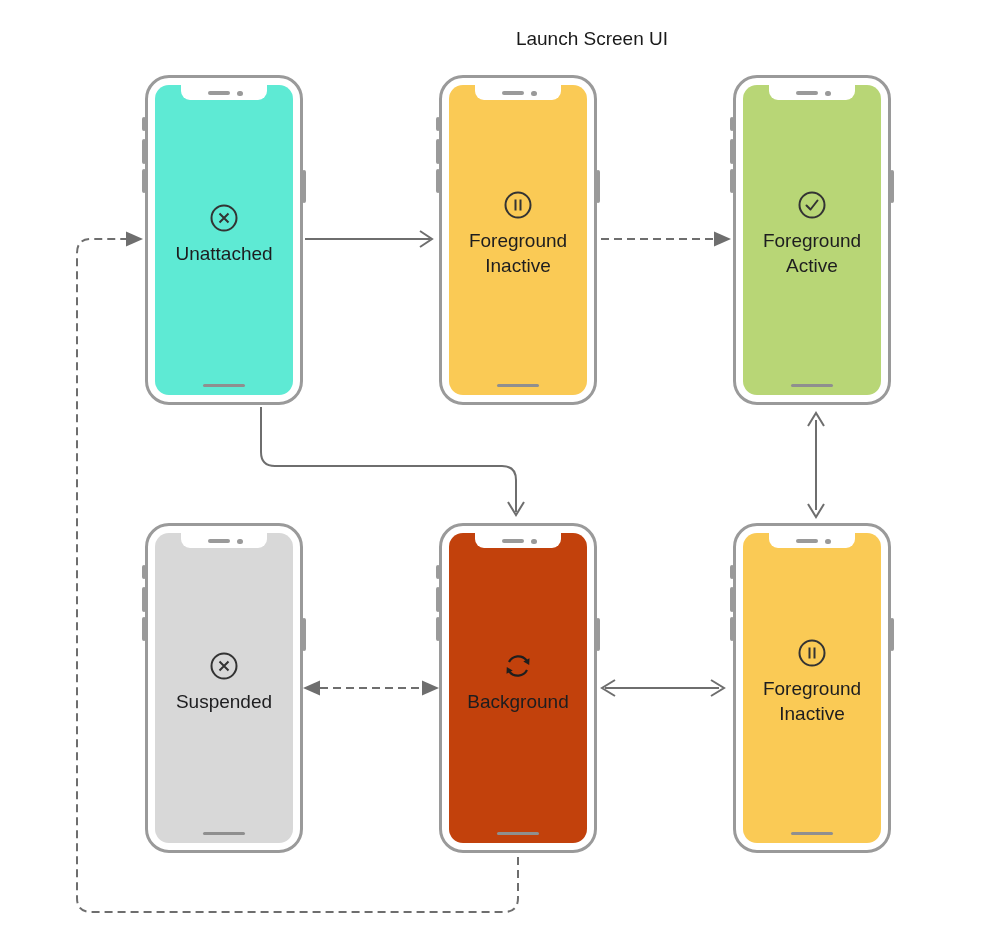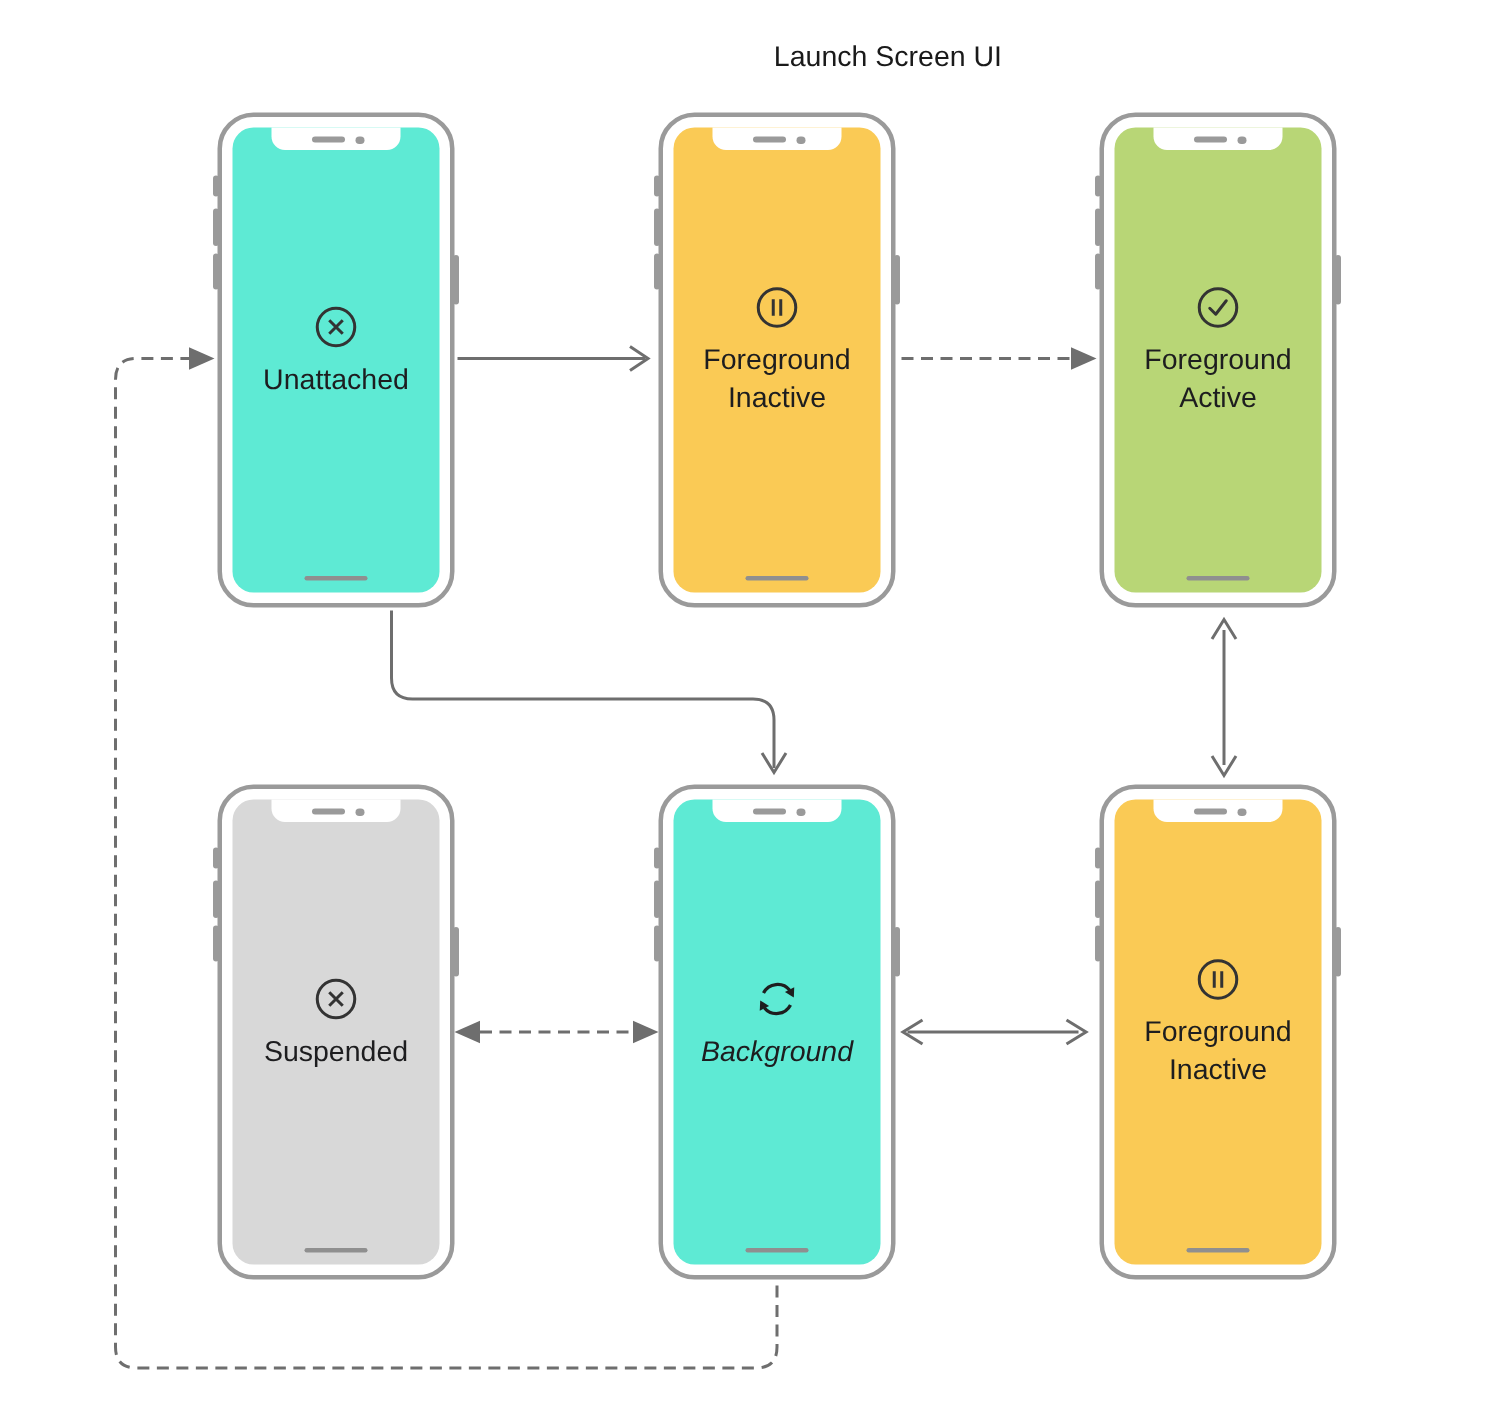--- a/index.html
+++ b/index.html
@@ -201,21 +201,21 @@
       </div>
     </div>
   </div>
 
   <div class="phone" style="left:439px; top:523px;">
     <div class="sbtn l1"></div>
     <div class="sbtn l2"></div>
     <div class="sbtn l3"></div>
     <div class="sbtn r1"></div>
     <div class="frame">
-      <div class="screen" style="background: #5eead4; font-style: italic;">
+      <div class="screen" style="background: #c2410c;">
         <div class="notch">
           <div class="speaker"></div>
           <div class="camera"></div>
         </div>
         <div class="content">
           <svg class="state-icon" viewBox="0 0 32 32">
             <path d="M7.0,12 A10.5,10.5 0 0,1 24.5,10.2" fill="none" stroke="#1e1e1e" stroke-width="2.2"></path>
             <polygon points="27.2,15.0 27.5,8.2 21.3,11.4" fill="#1e1e1e" stroke="none"></polygon>
             <path d="M25.0,20 A10.5,10.5 0 0,1 7.5,21.8" fill="none" stroke="#1e1e1e" stroke-width="2.2"></path>
             <polygon points="4.8,17.0 4.5,23.8 10.7,20.6" fill="#1e1e1e" stroke="none"></polygon>

